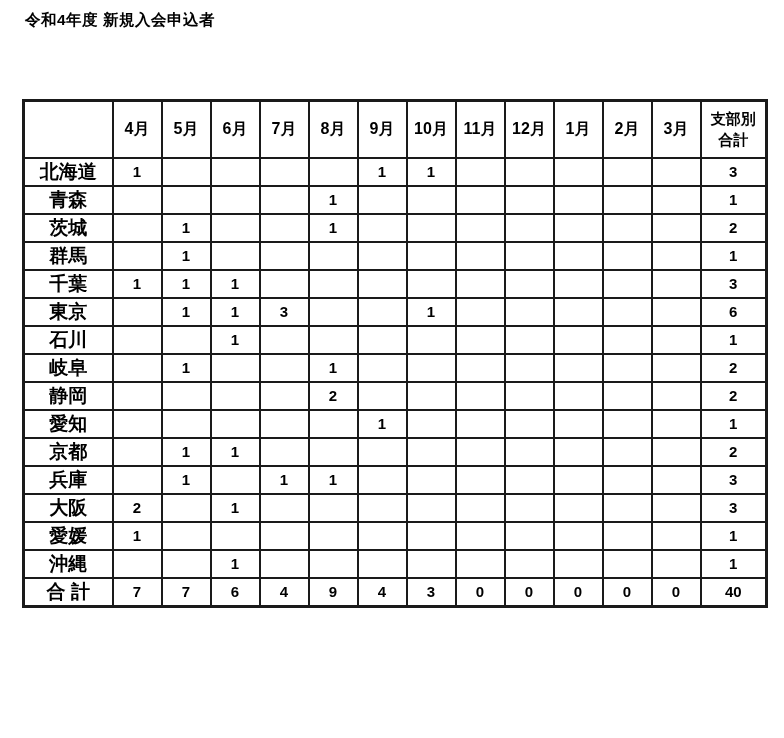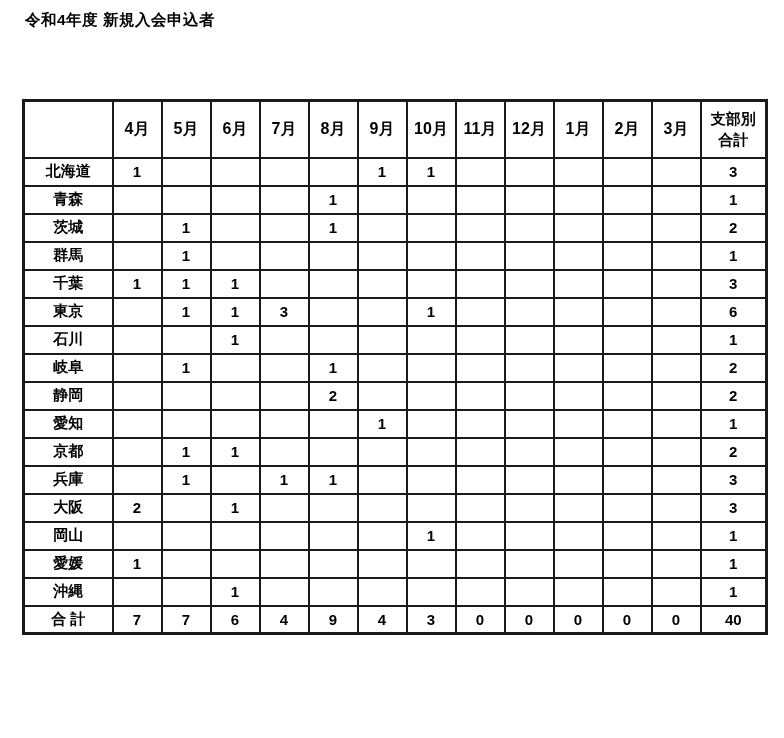--- a/index.html
+++ b/index.html
@@ -44,21 +44,21 @@
     background: #ffffff;
     overflow: hidden;
   }
   col.label-col { width: 89px; }
   col.month-col { width: 49px; }
   col.total-col { width: 66px; }
   tr.header-row { height: 57px; }
   tr.header-row th { font-size: 16px; }
   tr.header-row th.total-head { font-size: 15px; line-height: 1.45; }
   tr.data-row, tr.footer-row { height: 28px; }
-  tr.data-row th, tr.footer-row th { font-size: 15px; }
+  tr.data-row th, tr.footer-row th { font-size: 19px; }
   tr.data-row td, tr.footer-row td { font-size: 15px; }
 </style>
 </head>
 <body>
 
 <div class="page">
   <div class="title">令和4年度 新規入会申込者</div>
 
   <table class="grid">
     <colgroup>
@@ -301,36 +301,20 @@
           <td></td>
           <td></td>
           <td></td>
           <td></td>
           <td></td>
           <td></td>
           <td></td>
           <td>3</td>
         </tr>
         <tr class="data-row">
-          <th>岡山</th>
-          <td></td>
-          <td></td>
-          <td></td>
-          <td></td>
-          <td></td>
-          <td></td>
-          <td>1</td>
-          <td></td>
-          <td></td>
-          <td></td>
-          <td></td>
-          <td></td>
-          <td>1</td>
-        </tr>
-        <tr class="data-row">
           <th>愛媛</th>
           <td>1</td>
           <td></td>
           <td></td>
           <td></td>
           <td></td>
           <td></td>
           <td></td>
           <td></td>
           <td></td>

